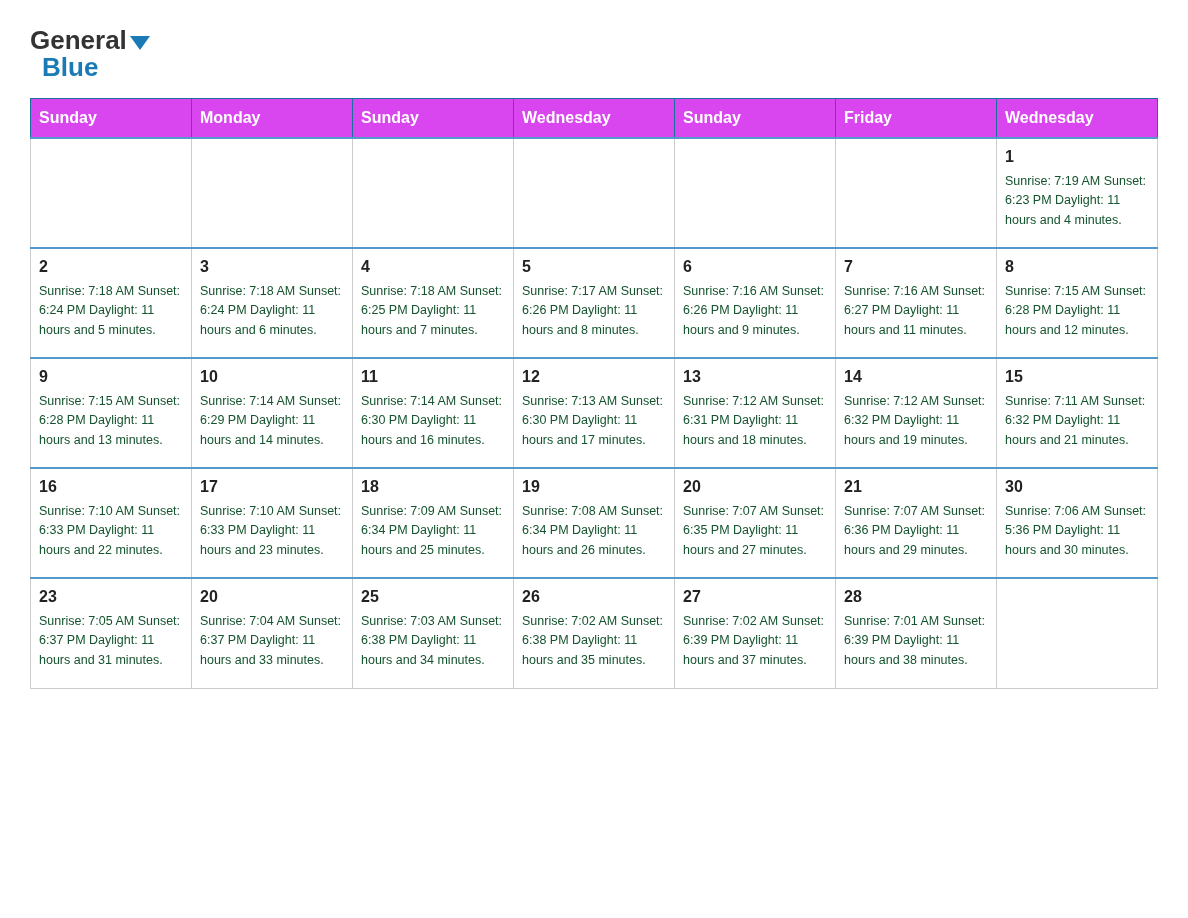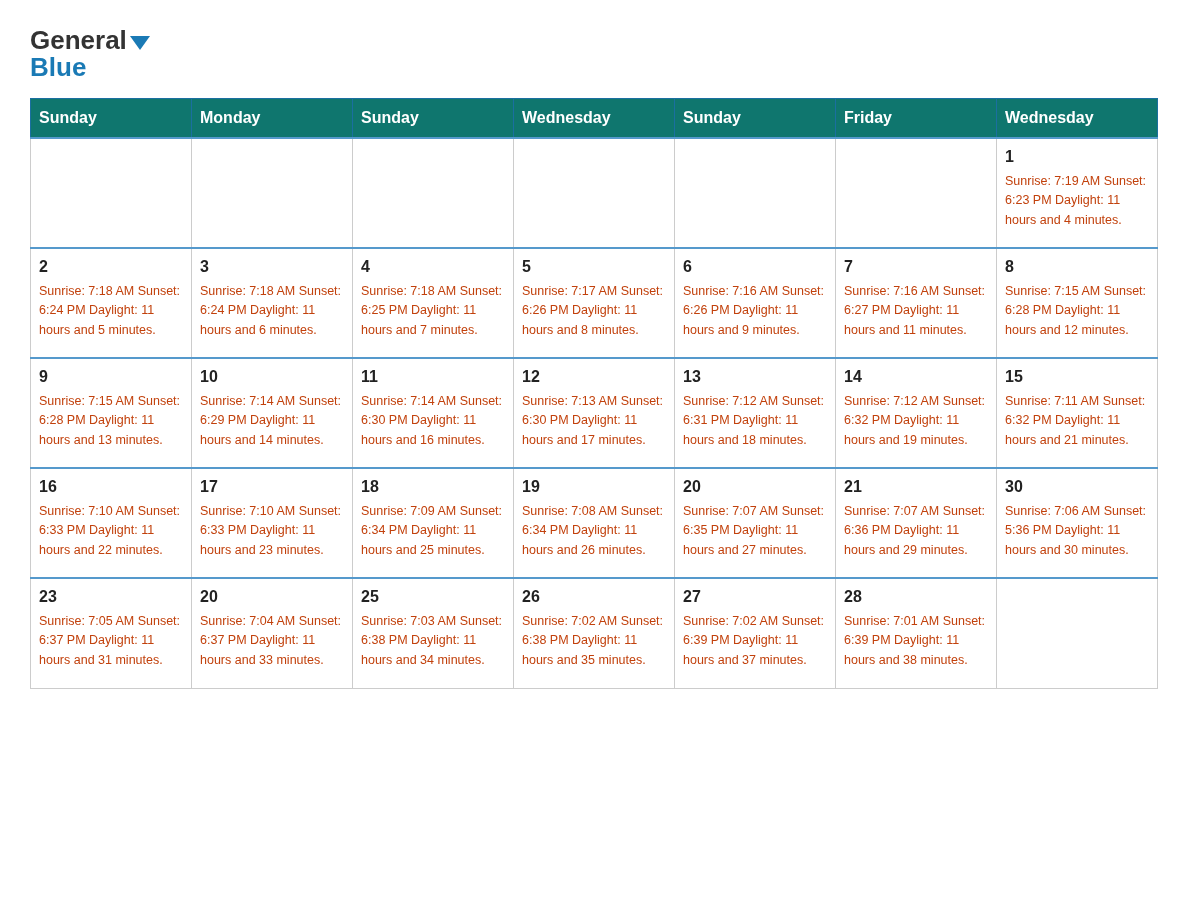--- a/index.html
+++ b/index.html
@@ -39,20 +39,21 @@
     }
     .logo-text-row {
       display: flex;
       align-items: center;
     }
     .logo-blue-row {
       color: #1a7ab5;
       font-size: 26px;
       font-weight: bold;
       margin-top: -4px;
+      margin-left: 12px;
     }
     .title-section {
       text-align: right;
     }
     .month-title {
       font-size: 48px;
       font-weight: bold;
       color: #222;
       line-height: 1.1;
     }
@@ -60,21 +61,21 @@
       font-size: 22px;
       color: #444;
       margin-top: 4px;
     }
     .calendar {
       width: 100%;
       border-collapse: collapse;
       margin-top: 15px;
     }
     .calendar th {
-      background-color: #0f766e;
+      background-color: #d946ef;
       color: #fff;
       font-size: 16px;
       font-weight: bold;
       padding: 10px 8px;
       text-align: left;
       border: 1px solid #1a6fa0;
     }
     .calendar td {
       width: calc(100% / 7);
       vertical-align: top;
@@ -88,21 +89,21 @@
       background: #fff;
     }
     .day-number {
       font-size: 16px;
       font-weight: bold;
       color: #222;
       display: block;
       margin-bottom: 3px;
     }
     .day-info {
-      color: #c2410c;
+      color: #14532d;
       font-size: 12.5px;
       line-height: 1.55;
     }
     .week-row td {
       border-top: 2px solid #5599cc;
     }
   </style>
 </head>
 <body>
 

